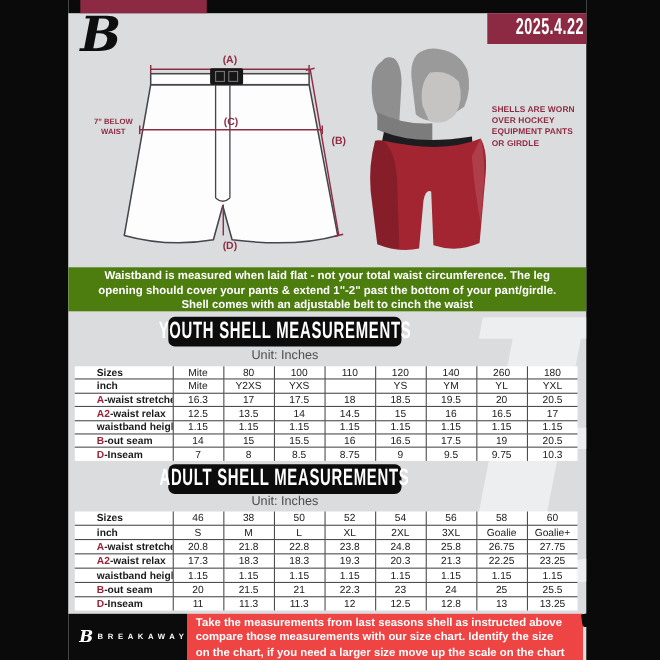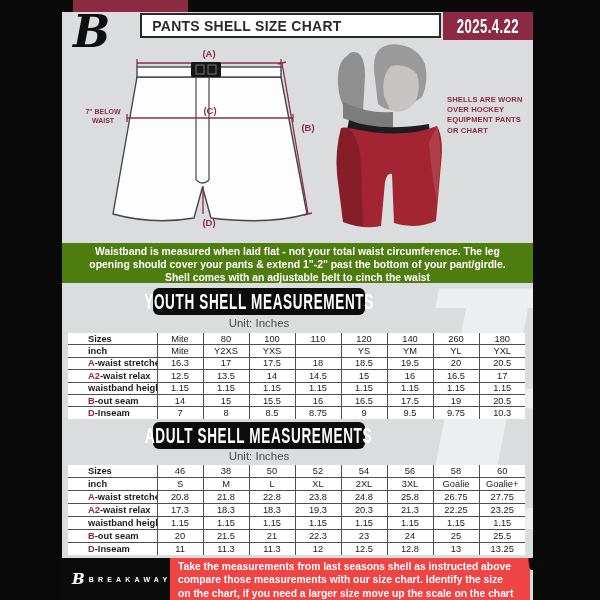--- a/index.html
+++ b/index.html
@@ -14,21 +14,21 @@
   
   .topstrip{position:absolute;left:0;top:0;width:471px;height:12px;background:#0a0a0a;z-index:2;}
   .topaccent{position:absolute;left:11px;top:0;width:115px;height:12px;background:#8c2943;}
   .logo{position:absolute;left:11px;top:10px;font-family:"DejaVu Serif",serif;font-style:italic;
         font-weight:bold;font-size:44px;line-height:1;color:#0e0e0e;z-index:3;}
   .titlebox{position:absolute;left:78px;top:13px;width:301px;height:25px;background:#fff;
             border:2px solid #2a2a2a;box-sizing:border-box;display:flex;align-items:center;z-index:3;}
   .titlebox span{font-size:15px;font-weight:bold;color:#2b2b2b;letter-spacing:.3px;
                  transform:scaleX(.93);transform-origin:left center;padding-left:11px;white-space:nowrap;}
   .datebox{position:absolute;left:381px;top:12px;width:90px;height:28px;background:#8c2943;
-           display:flex;align-items:center;justify-content:center;z-index:3;}
+           display:flex;align-items:center;justify-content:center;z-index:3;padding-left:12px;}
   .datebox span{font-weight:bold;font-size:16px;color:#fff;letter-spacing:.5px;
                 transform:scale(.82,1.3);white-space:nowrap;}
 
   
   .diagram{position:absolute;left:13px;top:46px;width:250px;height:186px;z-index:1;}
   .waistnote{position:absolute;left:15px;top:108px;width:52px;text-align:center;font-size:7px;
              font-weight:bold;color:#8e2c44;line-height:8.5px;z-index:2;}
   .photo{position:absolute;left:271px;top:42px;width:115px;height:190px;z-index:1;}
   .caption{position:absolute;left:385px;top:95px;width:90px;font-size:7.6px;font-weight:bold;
            color:#8e2c44;line-height:10.2px;letter-spacing:.1px;z-index:1;}
@@ -73,23 +73,20 @@
 
 <div class="canvas">
   <div class="page">
 
     <div class="wm">B</div>
 
     <div class="topstrip">
       <div class="topaccent"></div>
     </div>
     <div class="logo">B</div>
-    <div class="titlebox">
-      <span>PANTS SHELL SIZE CHART</span>
-    </div>
     <div class="datebox">
       <span>2025.4.22</span>
     </div>
 
     <svg class="diagram" viewBox="0 0 250 186" xmlns="http://www.w3.org/2000/svg">
 
       <g stroke="#8e2c44" stroke-width="1.3">
         <line x1="62" y1="17" x2="206" y2="17"></line>
         <line x1="62" y1="13" x2="62" y2="21"></line>
         <line x1="206" y1="13" x2="206" y2="21"></line>
@@ -142,21 +139,21 @@
         <path d="M16,78 Q45,90 96,82 L97,94 Q48,100 14,88 Z" fill="#1d1d20"></path>
         <path d="M8,86 Q2,108 4,132 L10,180 Q30,188 48,184 L52,140 Q54,130 59,132 L61,181 Q82,188 103,179 L108,122 Q111,96 104,84 Q70,98 16,86 Q11,85 8,86 Z" fill="#a32532"></path>
         <path d="M8,86 Q2,108 4,132 L10,180 Q20,184 30,184 L28,120 Q26,96 16,86 Q11,85 8,86 Z" fill="rgba(0,0,0,0.18)"></path>
         <path d="M104,84 Q108,100 107,124 L104,160 Q98,130 96,100 Z" fill="rgba(255,255,255,0.12)"></path>
       </g>
     </svg>
     <div class="caption">
       <div>SHELLS ARE WORN</div>
       <div>OVER HOCKEY</div>
       <div>EQUIPMENT PANTS</div>
-      <div>OR CHART</div>
+      <div>OR GIRDLE</div>
     </div>
 
     <div class="banner">
       <div>Waistband is measured when laid flat - not your total waist circumference. The leg</div>
       <div>opening should cover your pants &amp; extend 1"-2" past the bottom of your pant/girdle.</div>
       <div>Shell comes with an adjustable belt to cinch the waist</div>
     </div>
 
     <div class="secbox" style="top:288px;">
       <span>YOUTH SHELL MEASUREMENTS</span>

